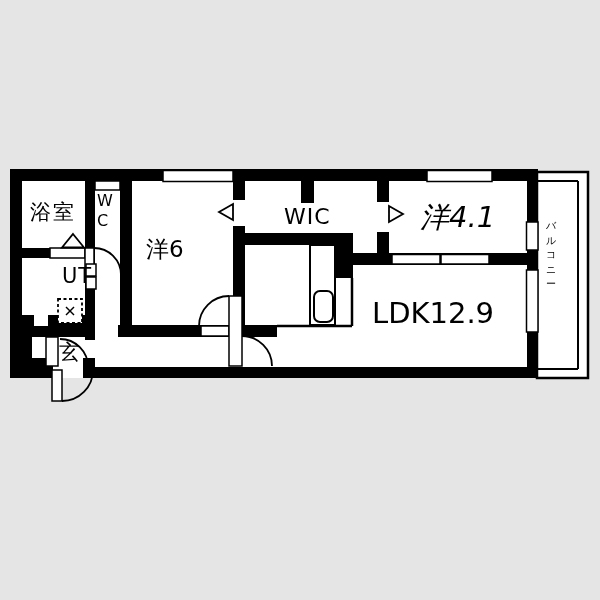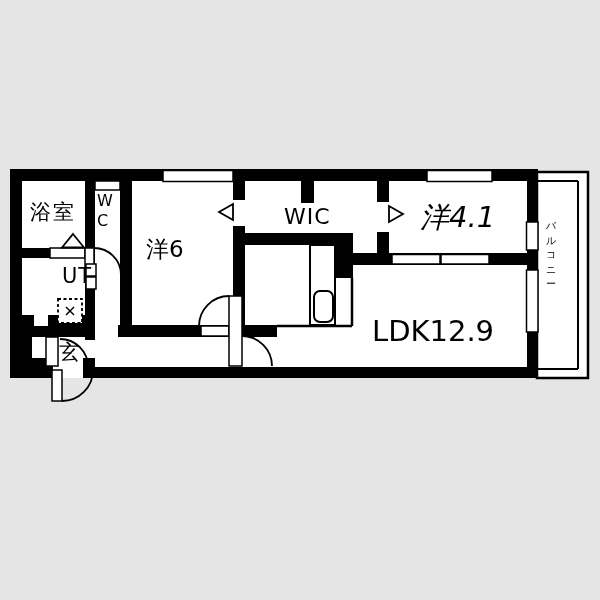--- a/index.html
+++ b/index.html
@@ -7,21 +7,21 @@
          font-family:"DejaVu Sans","Liberation Sans",sans-serif;}
   #plan-svg{position:absolute;left:0;top:0;}
   .lbl{position:absolute;color:#000;white-space:nowrap;line-height:1.0;}
   .lbl-bathroom{left:30px;top:202px;font-size:21px;letter-spacing:2px;}
   .lbl-wc{left:97px;top:191px;font-size:16px;width:1em;word-break:break-all;white-space:normal;line-height:1.25;text-align:left;}
   .lbl-ut{left:36px;top:266px;font-size:21px;letter-spacing:1px;margin-left:26px;}
   .lbl-entrance{left:59px;top:342px;font-size:21px;}
   .lbl-west6{left:146px;top:238px;font-size:23px;}
   .lbl-wic{left:284px;top:206px;font-size:22px;letter-spacing:1px;}
   .lbl-west41{left:420px;top:203px;font-size:29px;font-style:italic;}
-  .lbl-ldk{left:372px;top:317px;font-size:29px;}
+  .lbl-ldk{left:372px;top:299px;font-size:29px;}
   .lbl-balcony{left:546px;top:219px;font-size:10px;width:1em;word-break:break-all;white-space:normal;line-height:1.45;text-align:center;}
 </style>
 </head>
 <body>
 
 <div id="stage">
 
   <svg id="plan-svg" width="600" height="600" viewBox="0 0 600 600">
 
     <rect x="10" y="169" width="528" height="209" fill="#ffffff"></rect>

